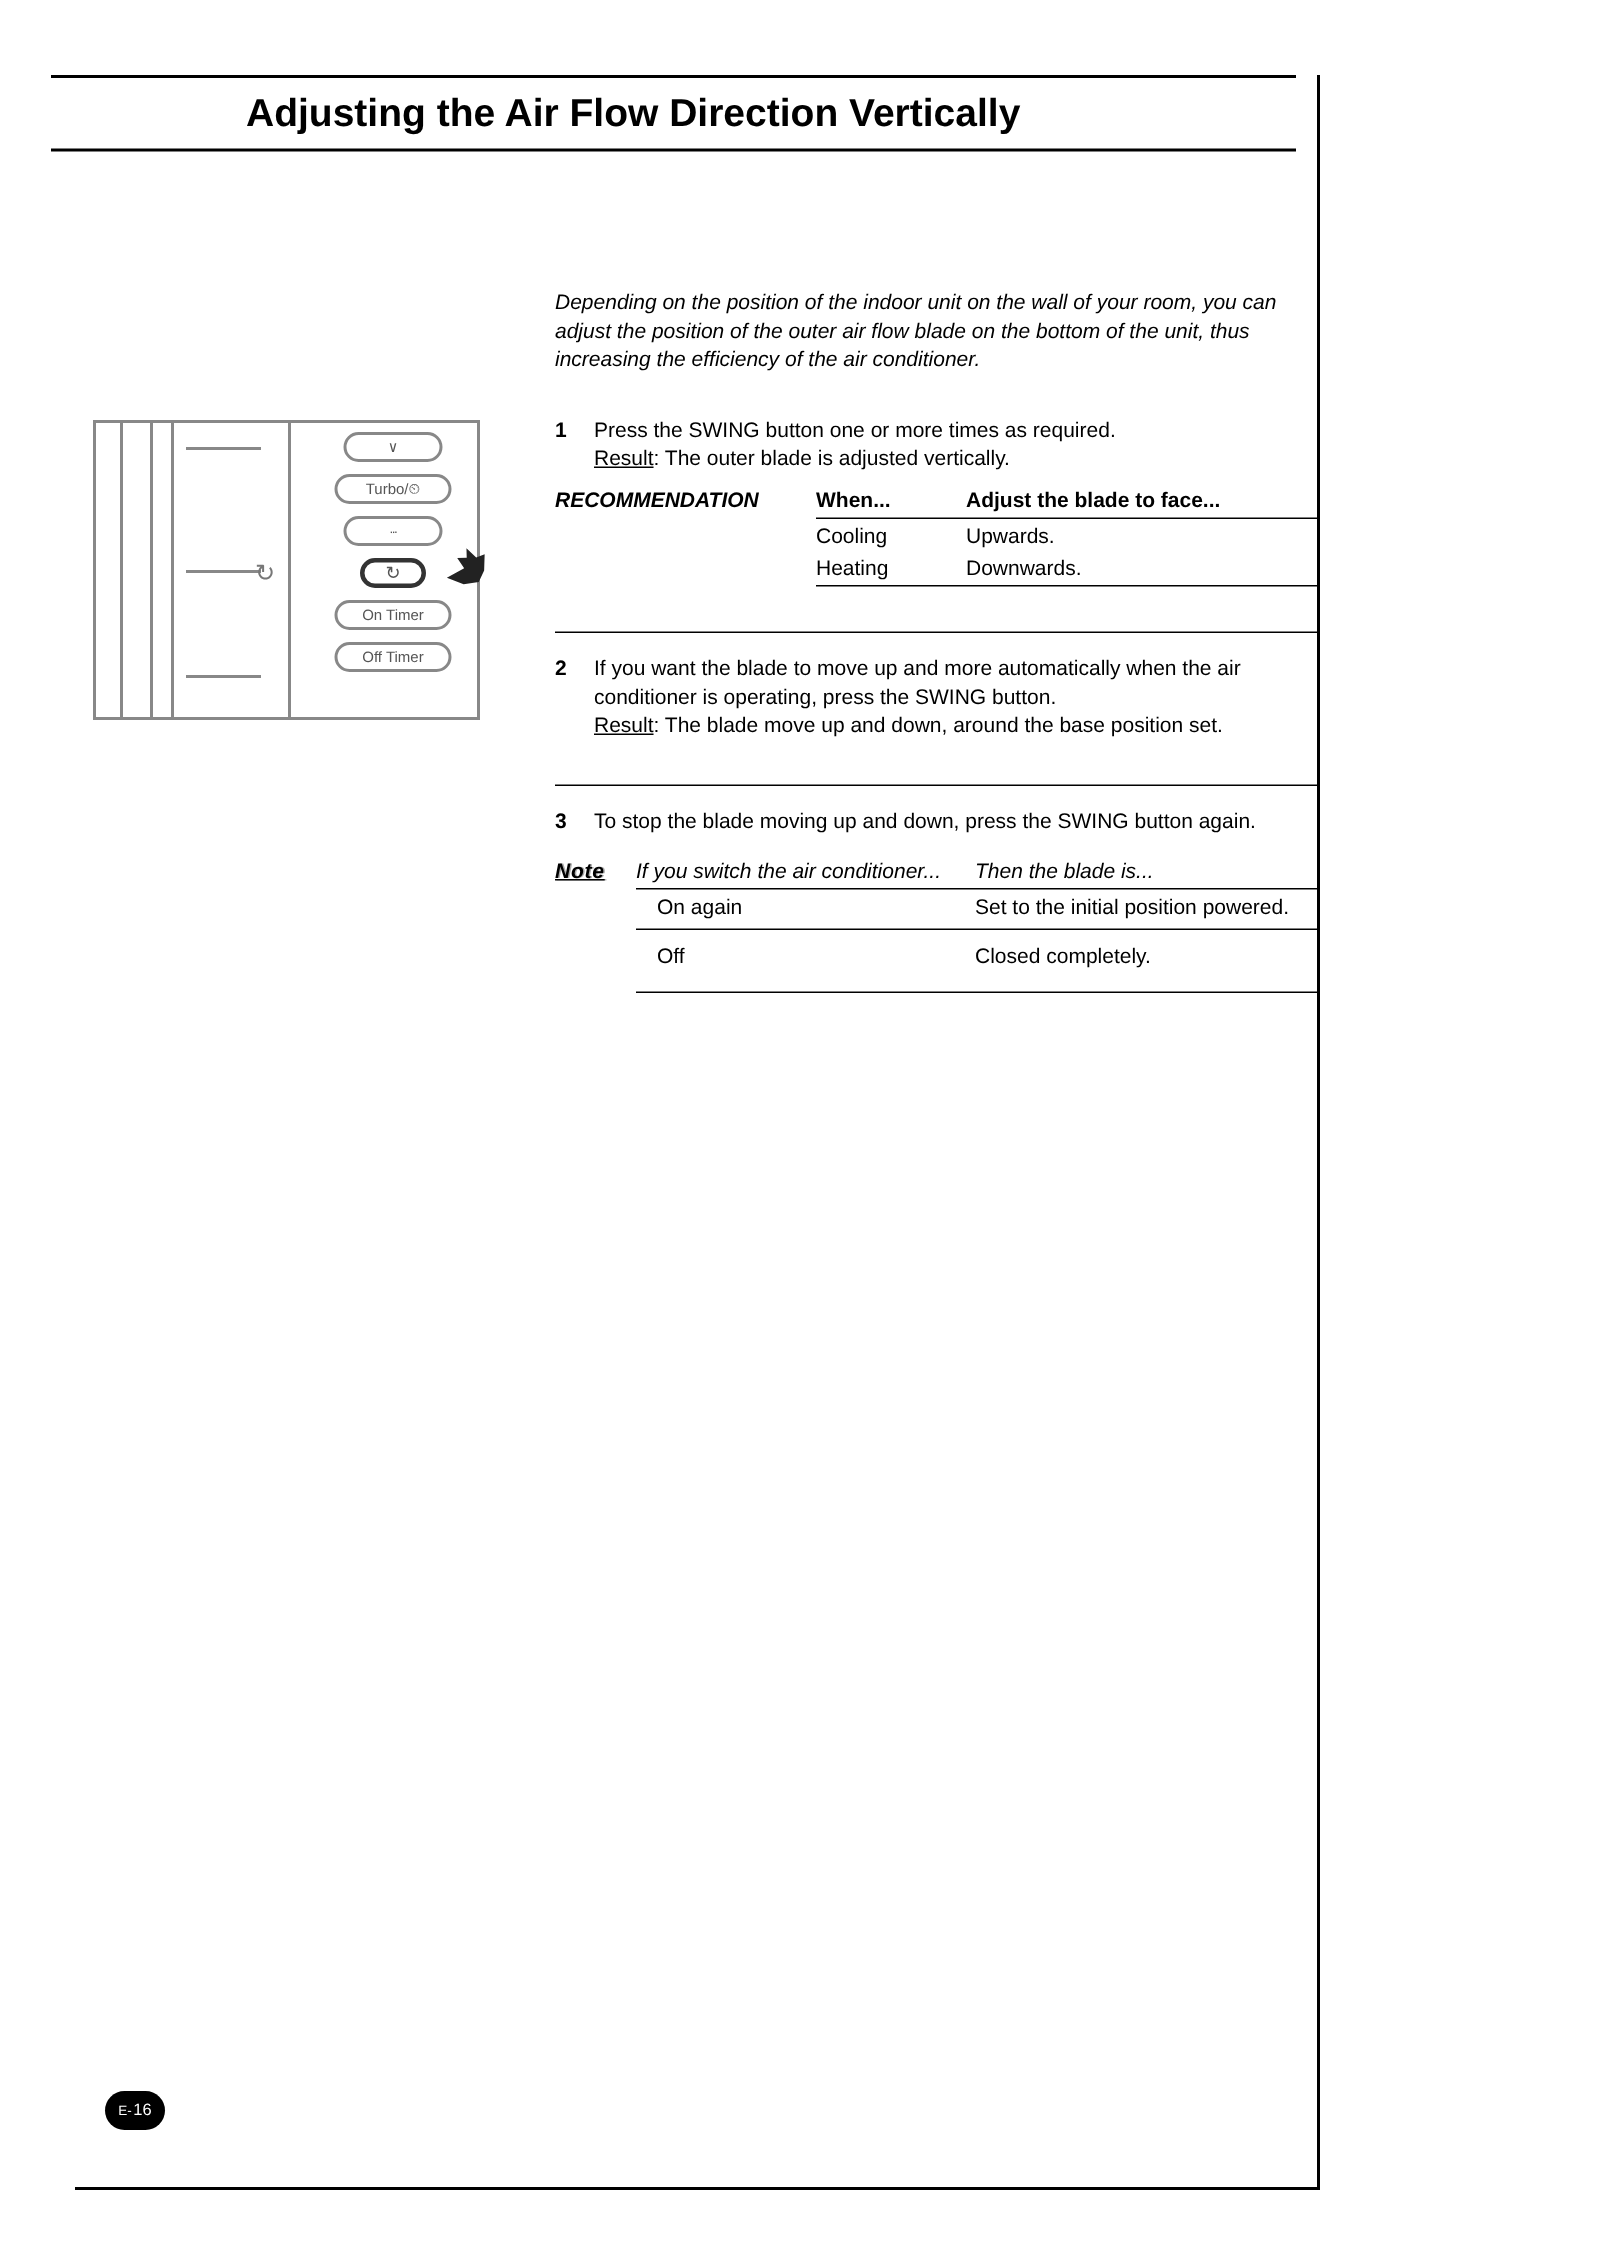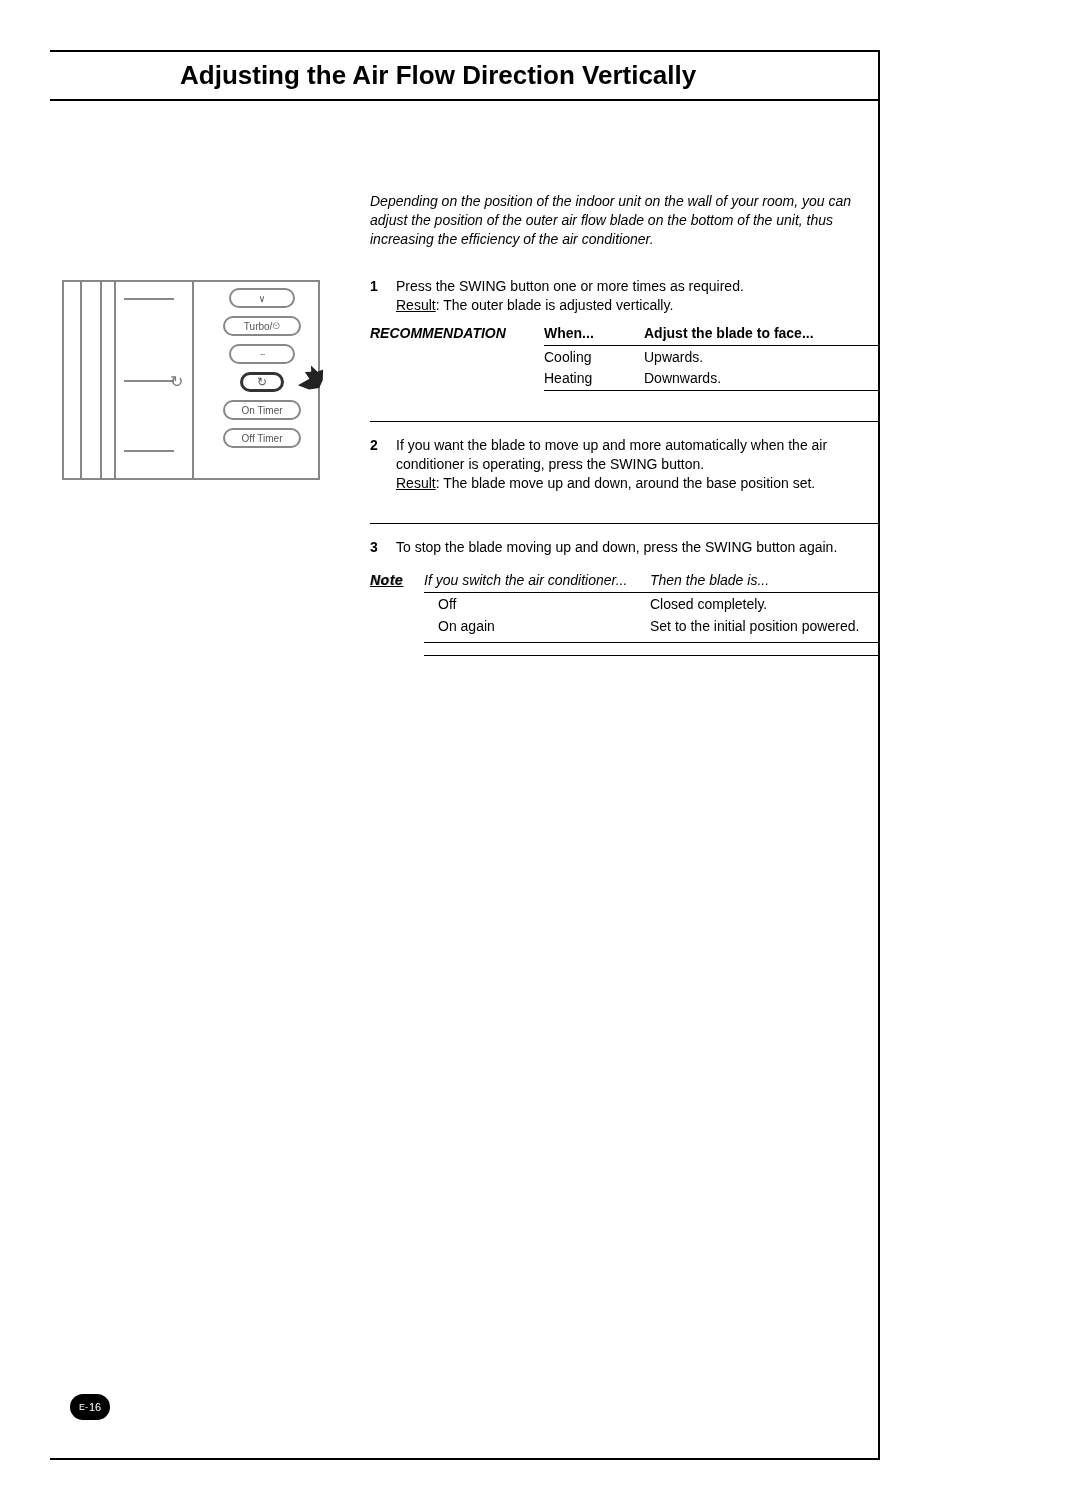--- a/index.html
+++ b/index.html
@@ -15,21 +15,21 @@
     position: absolute;
     left: 50px;
     top: 50px;
     width: 830px;
     height: 1410px;
     border-right: 2px solid #000;
     border-bottom: 2px solid #000;
   }
   .title-bar {
     position: absolute;
-    left: 50px;
+    left: 34px;
     top: 50px;
     width: 830px;
     border-top: 2px solid #000;
     border-bottom: 2px solid #000;
     padding: 8px 0 8px 130px;
   }
   .title-bar h1 {
     font-size: 26px;
     font-weight: bold;
   }
@@ -296,27 +296,27 @@
     </div>
   </div>
 
   <div class="note-row">
     <div class="note-label">Note</div>
     <div class="note-table">
       <div class="note-head">
         <div class="n1">If you switch the air conditioner...</div>
         <div class="n2">Then the blade is...</div>
       </div>
+      <div class="note-body-row note-table-bottom">
+        <div class="n1">On again</div>
+        <div class="n2">Set to the initial position powered.</div>
+      </div>
       <div class="note-body-row">
         <div class="n1">Off</div>
         <div class="n2">Closed completely.</div>
-      </div>
-      <div class="note-body-row note-table-bottom">
-        <div class="n1">On again</div>
-        <div class="n2">Set to the initial position powered.</div>
       </div>
       <div class="note-divider-bottom"></div>
     </div>
   </div>
 
 </div>
 
 <div class="page-num">
   <span class="small">E-</span>
     <span>16</span>

